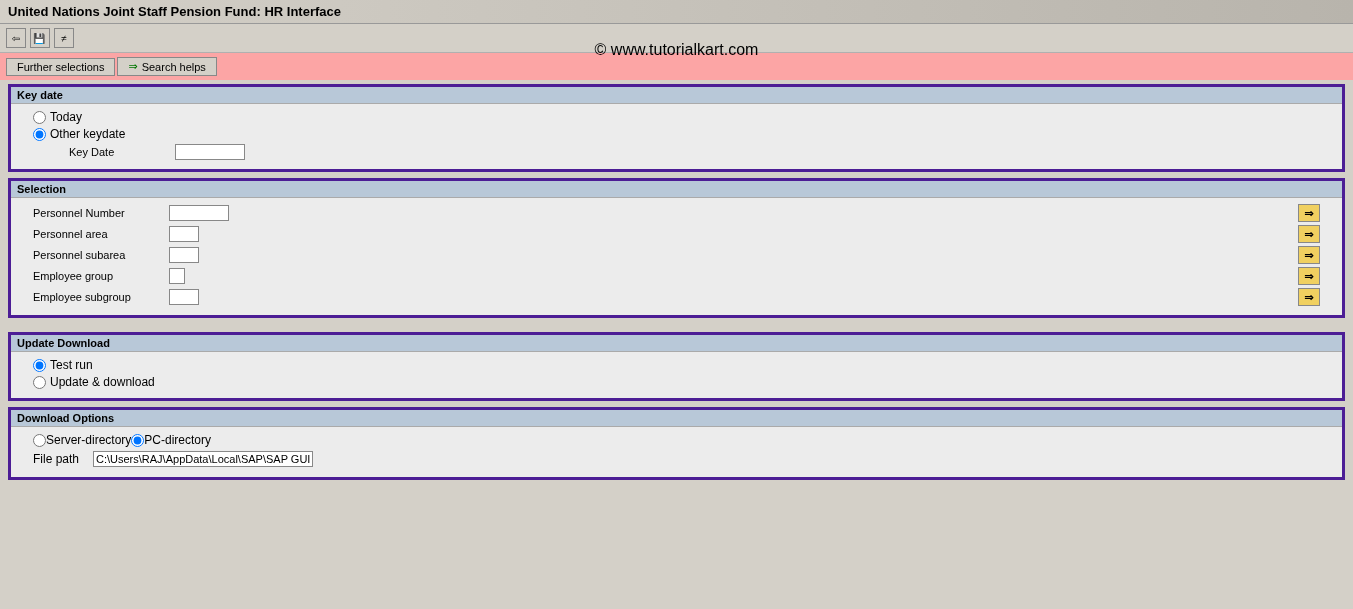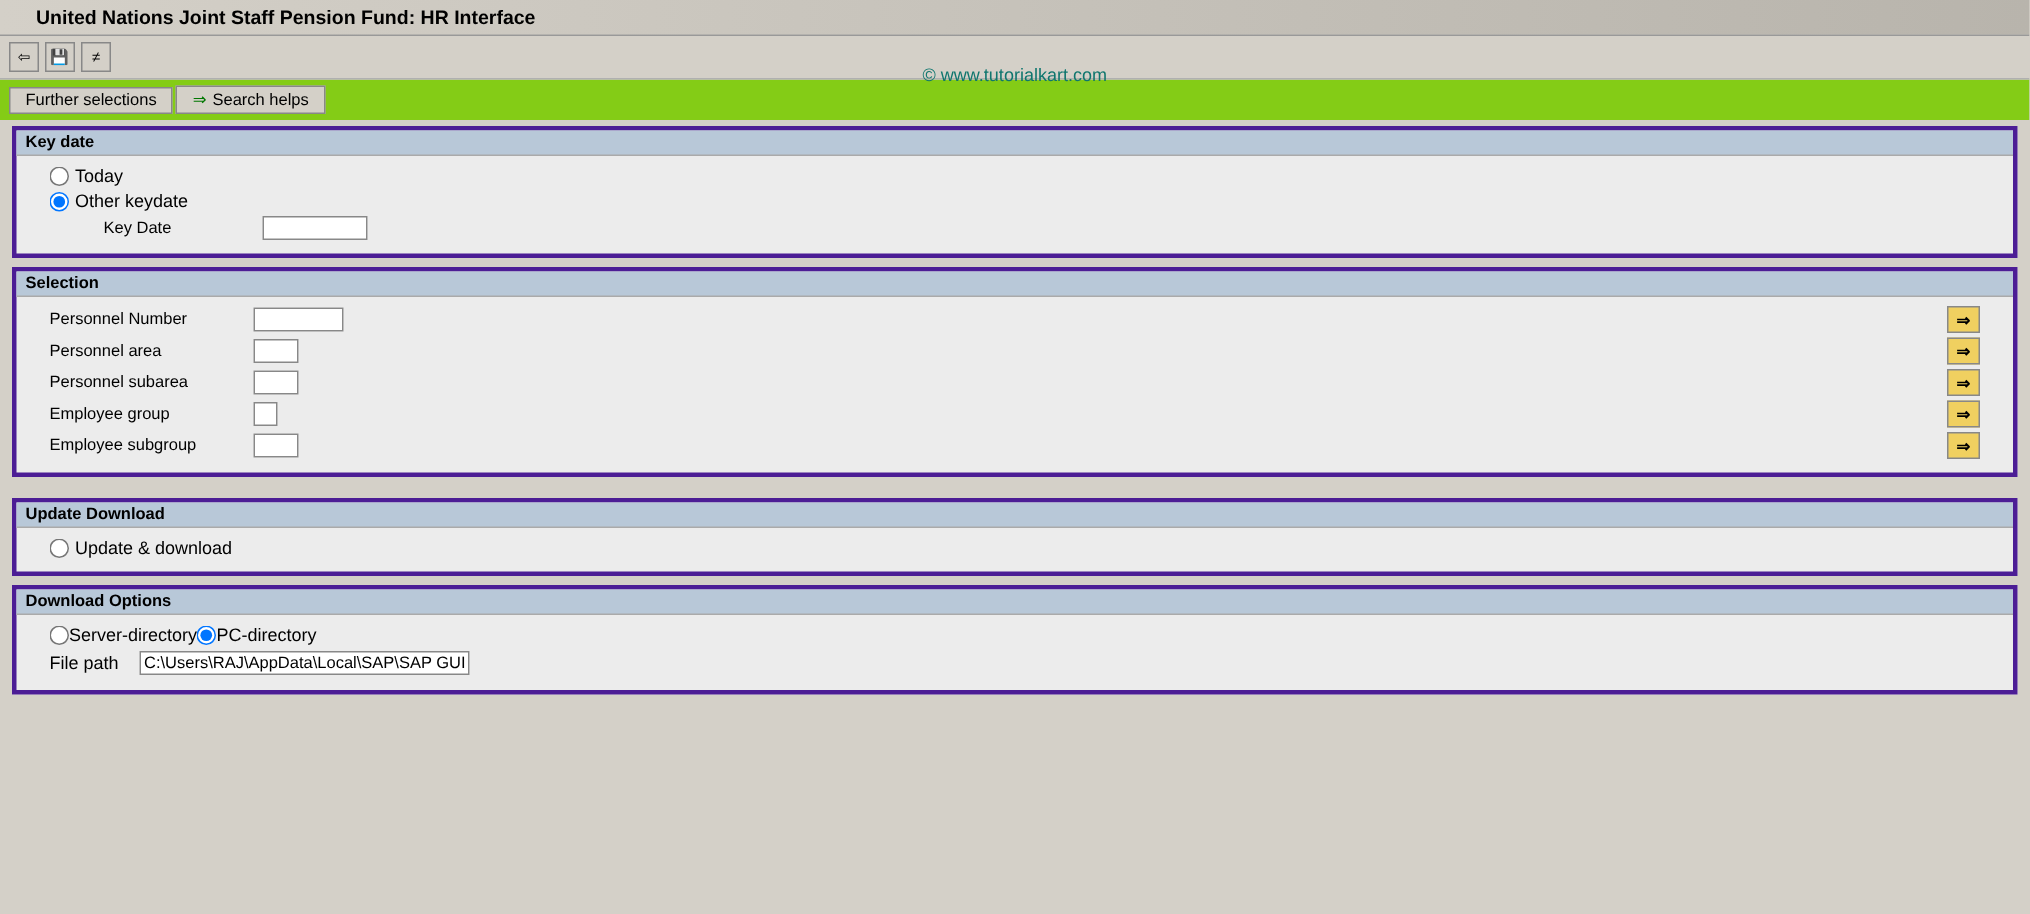--- a/index.html
+++ b/index.html
@@ -4,55 +4,55 @@
   <style>
     * { box-sizing: border-box; margin: 0; padding: 0; }
     body {
       font-family: Arial, sans-serif;
       font-size: 12px;
       background: #d4d0c8;
       color: #000;
     }
     .title-bar {
       background: linear-gradient(to right, #d4d0c8, #b8b4ac);
-      padding: 4px 24px;
+      padding: 4px 8px;
       font-weight: bold;
       font-size: 13px;
       border-bottom: 1px solid #999;
     }
     .toolbar {
       background: #d4d0c8;
       padding: 4px 6px;
       display: flex;
       align-items: center;
       gap: 4px;
       border-bottom: 1px solid #b0b0b0;
       position: relative;
     }
     .toolbar-center {
       position: absolute;
       left: 50%;
       transform: translateX(-50%);
-      color: #0f766e;
-      font-size: 12px;
+      color: #000000;
+      font-size: 16px;
       margin-top: 24px;
     }
     .toolbar-icon {
       width: 20px;
       height: 20px;
       background: #d4d0c8;
       border: 1px solid #888;
       display: flex;
       align-items: center;
       justify-content: center;
       cursor: pointer;
       font-size: 10px;
     }
     .tab-bar {
-      background: #84cc16;
+      background: #fca5a5;
       padding: 4px 6px;
       display: flex;
       align-items: center;
       gap: 2px;
     }
     .tab-button {
       background: #d4d0c8;
       border: 1px solid #888;
       padding: 2px 10px;
       cursor: pointer;
@@ -241,20 +241,24 @@
 
     </div>
   </div>
 
   <div class="empty-spacer"></div>
 
   <div class="section-box">
     <div class="section-header">Update Download</div>
     <div class="section-body">
       <div class="radio-row">
+        <input type="radio" name="updateopt" checked="" style="">
+        <span>Test run</span>
+      </div>
+      <div class="radio-row">
         <input type="radio" name="updateopt" style="">
         <span>Update &amp; download</span>
       </div>
     </div>
   </div>
 
   <div class="section-box">
     <div class="section-header">Download Options</div>
     <div class="section-body">
       <div class="download-row">

